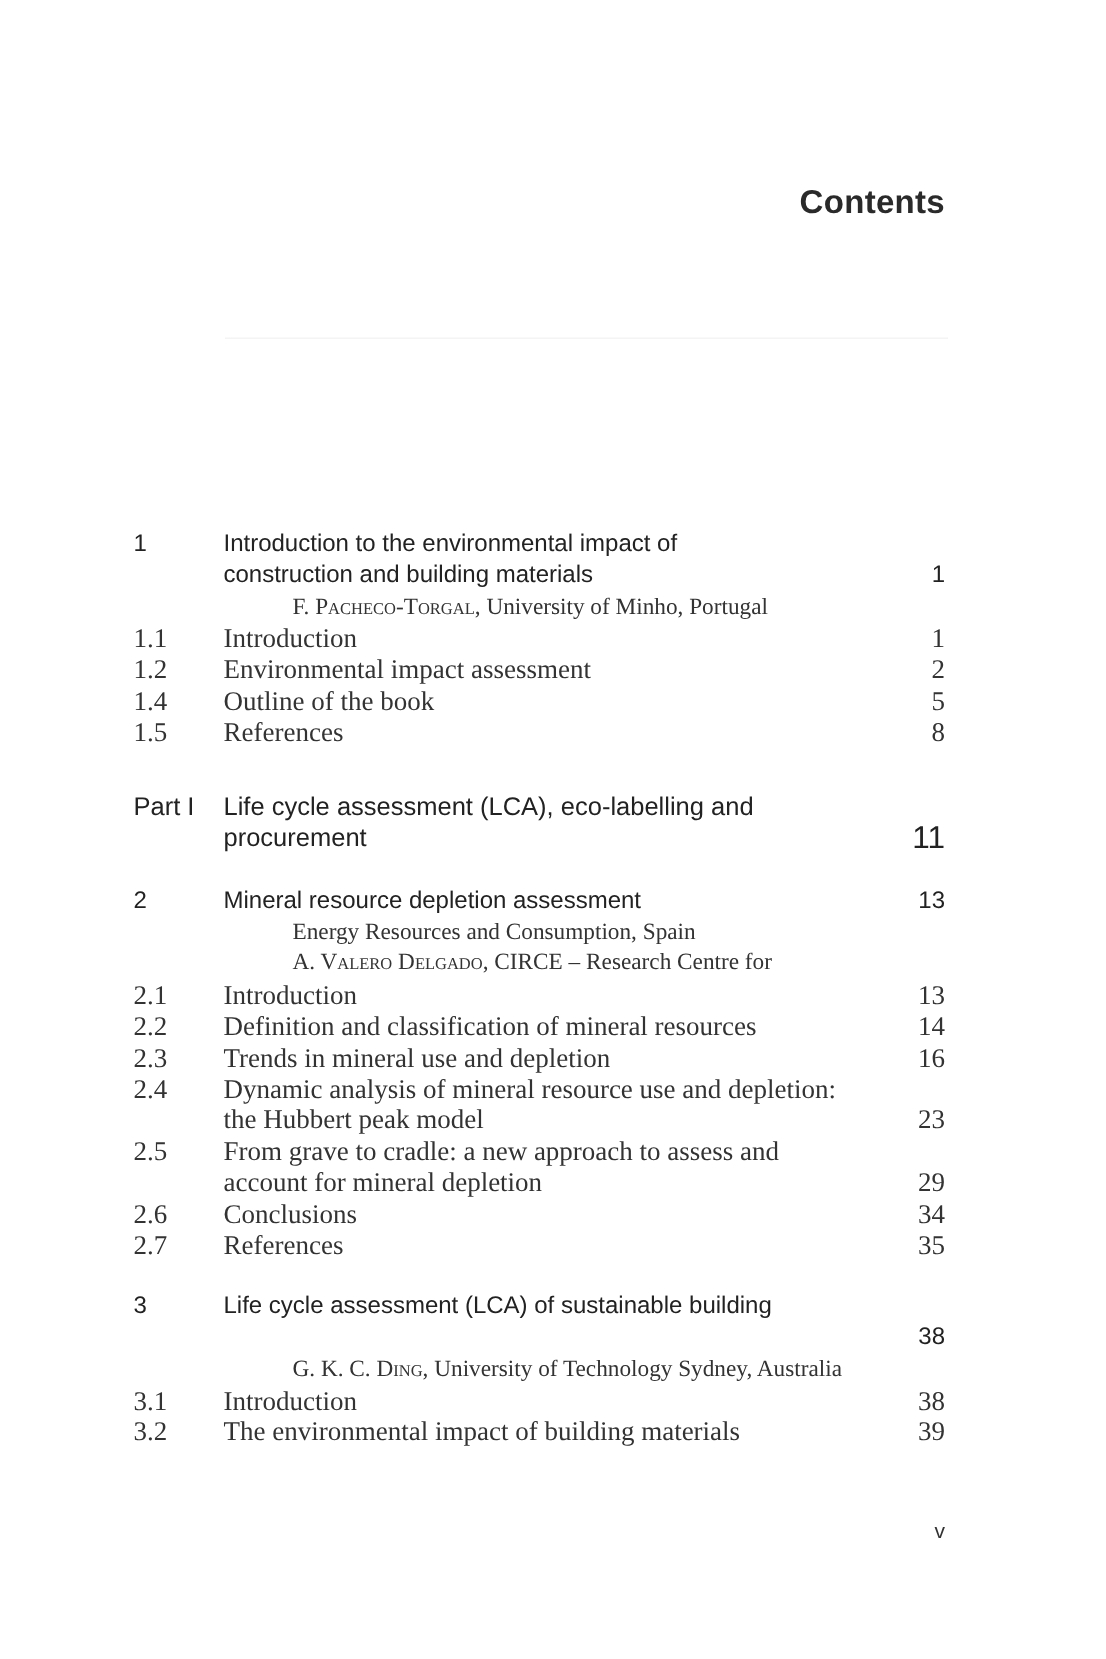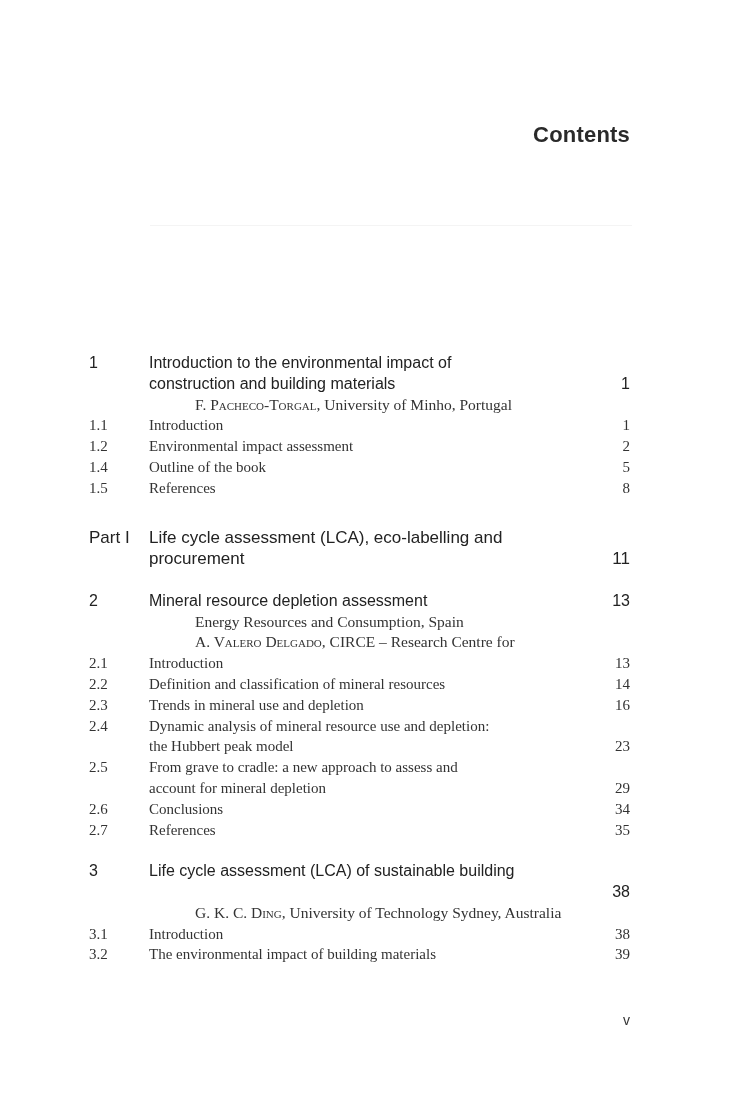--- a/index.html
+++ b/index.html
@@ -12,21 +12,21 @@
   .rule {
     position: absolute; top: 225px; left: 150px; width: 482px; height: 1px; background: #f4f4f4;
   }
   .toc { position: absolute; top: 353px; left: 0; width: 737px; }
   .row { position: relative; height: 20.8px; }
   .num, .title, .page { position: absolute; top: 0; white-space: nowrap; line-height: 20.8px; }
   .num { left: 89px; }
   .title { left: 149px; }
   .page { right: 107px; text-align: right; }
   .sans { font-family: "Liberation Sans", sans-serif; font-size: 16px; color: #222; }
-  .serif { font-family: "Liberation Serif", serif; font-size: 15px; color: #333; text-align: center; }
+  .serif { font-family: "Liberation Serif", serif; font-size: 18px; color: #333; text-align: center; }
   .author { font-family: "Liberation Serif", serif; font-size: 15.5px; color: #333; margin-left: 46px; }
   .sc { font-variant: small-caps; }
   .gap { height: 20.8px; }
   .folio {
     position: absolute; top: 1012px; right: 107px;
     font-family: "Liberation Sans", sans-serif; font-size: 14px; color: #333;
   }
 </style>
 </head>
 <body>
@@ -70,21 +70,21 @@
 
   <div class="gap"></div>
   <div style="height:9px"></div>
 
   <div class="row">
     <span class="num sans" style="font-size:17px">Part I</span>
     <span class="title sans" style="font-size:17px">Life cycle assessment (LCA), eco-labelling and</span>
   </div>
   <div class="row">
     <span class="title sans" style="font-size:17px">procurement</span>
-    <span class="page sans" style="font-size:17px">11</span>
+    <span class="page sans" style="font-size:21px">11</span>
   </div>
 
   <div class="gap"></div>
 
   <div class="row">
     <span class="num sans">2</span>
     <span class="title sans">Mineral resource depletion assessment</span>
     <span class="page sans">13</span>
   </div>
   <div class="row">

